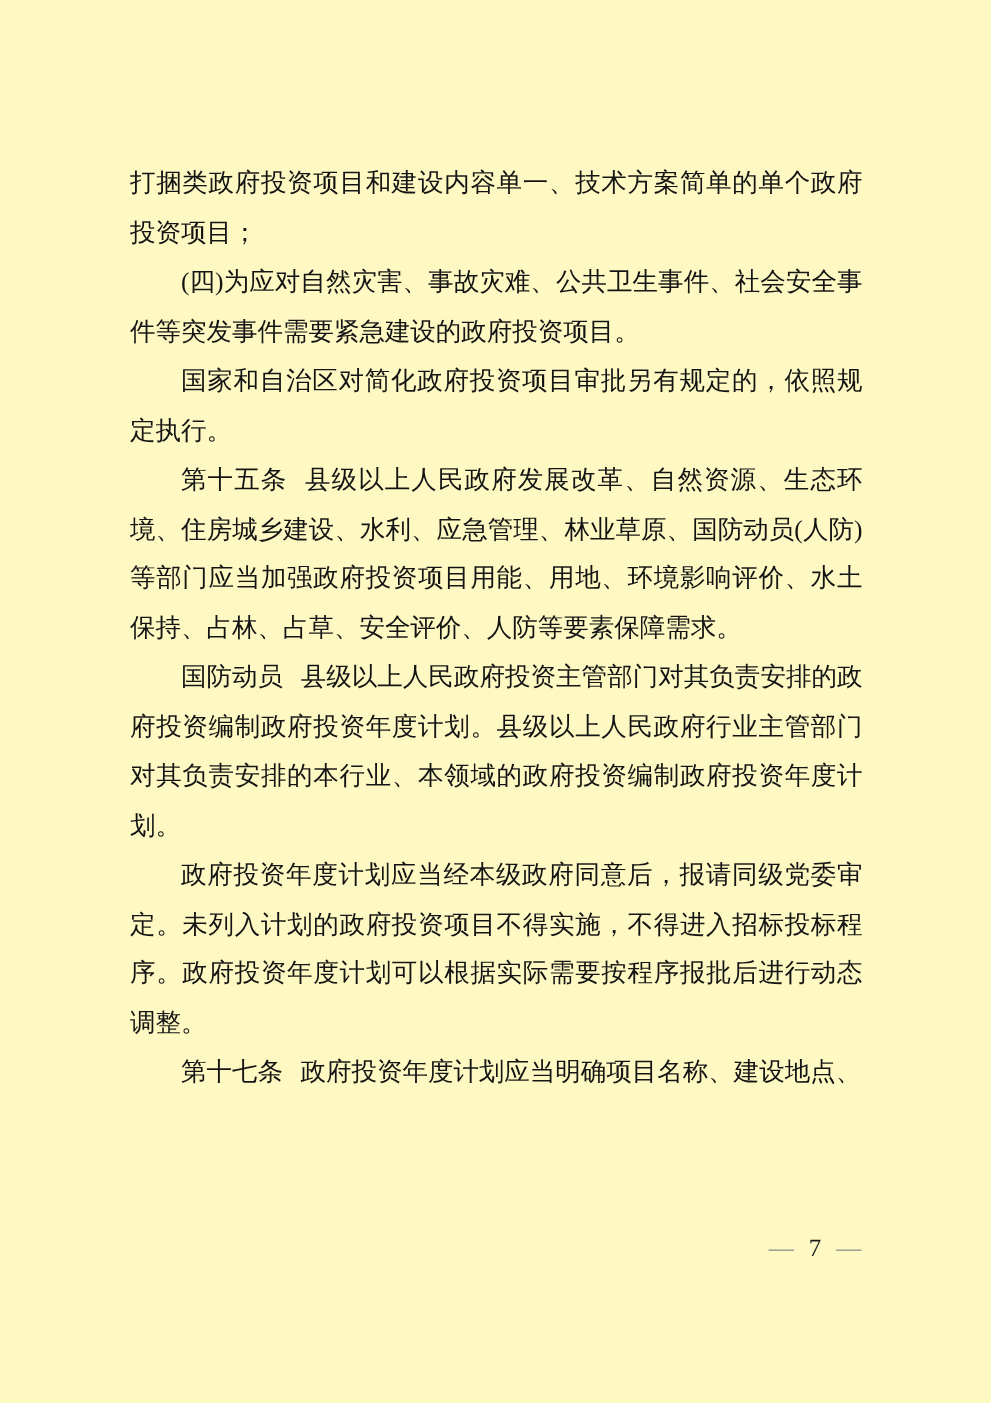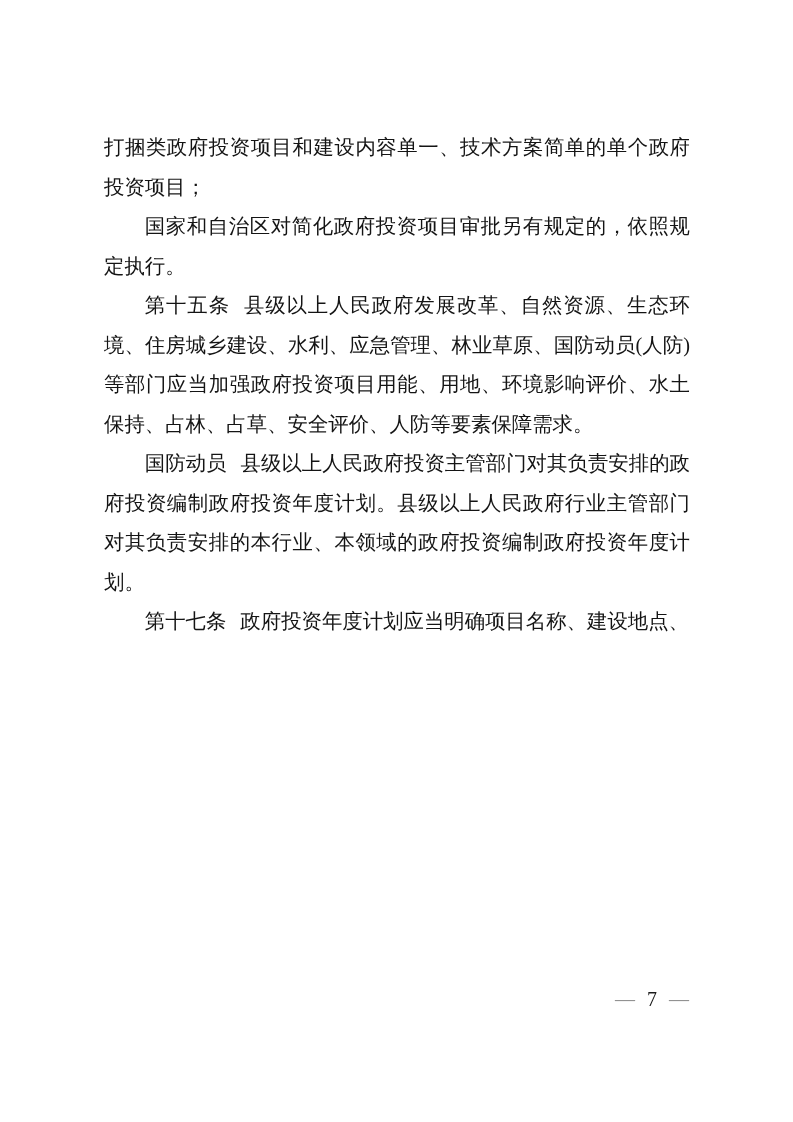--- a/index.html
+++ b/index.html
@@ -4,21 +4,21 @@
 <style>
   html, body {
     margin: 0;
     padding: 0;
     background: #e8e8e8;
   }
   .page {
     position: relative;
     width: 793px;
     height: 1122px;
-    background: #ffffff;
+    background: #fef9c3;
     overflow: hidden;
     font-family: "Liberation Serif", "DejaVu Serif", serif;
     color: #141414;
   }
   .text-block {
     position: absolute;
     left: 104px;
     top: 128px;
     width: 586px;
     font-size: 20.4px;
@@ -74,27 +74,29 @@
 </style>
 </head>
 <body>
 
 <div class="page">
   <div class="text-block">
 
     <p class="para no-indent"><span>打捆类政府投资项目和建设内容单一、技术方案简单的单个政府投资项目；</span></p>
 
 
+    <p class="para"><span>(四)为应对自然灾害、事故灾难、公共卫生事件、社会安全事件等突发事件需要紧急建设的政府投资项目。</span></p>
 
     <p class="para"><span>国家和自治区对简化政府投资项目审批另有规定的，依照规定执行。</span></p>
 
     <p class="para"><span class="article-no">第十五条</span><span>县级以上人民政府发展改革、自然资源、生态环境、住房城乡建设、水利、应急管理、林业草原、国防动员(人防)等部门应当加强政府投资项目用能、用地、环境影响评价、水土保持、占林、占草、安全评价、人防等要素保障需求。</span></p>
 
 
     <p class="para"><span class="article-no">国防动员</span><span>县级以上人民政府投资主管部门对其负责安排的政府投资编制政府投资年度计划。县级以上人民政府行业主管部门对其负责安排的本行业、本领域的政府投资编制政府投资年度计划。</span></p>
 
+    <p class="para"><span>政府投资年度计划应当经本级政府同意后，报请同级党委审定。未列入计划的政府投资项目不得实施，不得进入招标投标程序。政府投资年度计划可以根据实际需要按程序报批后进行动态调整。</span></p>
 
     <p class="para"><span class="article-no">第十七条</span><span>政府投资年度计划应当明确项目名称、建设地点、</span></p>
 
   </div>
 
   <div class="footer"><span class="dash">—</span><span class="num">7</span><span class="dash">—</span></div>
 </div>
 
 </body></html>

